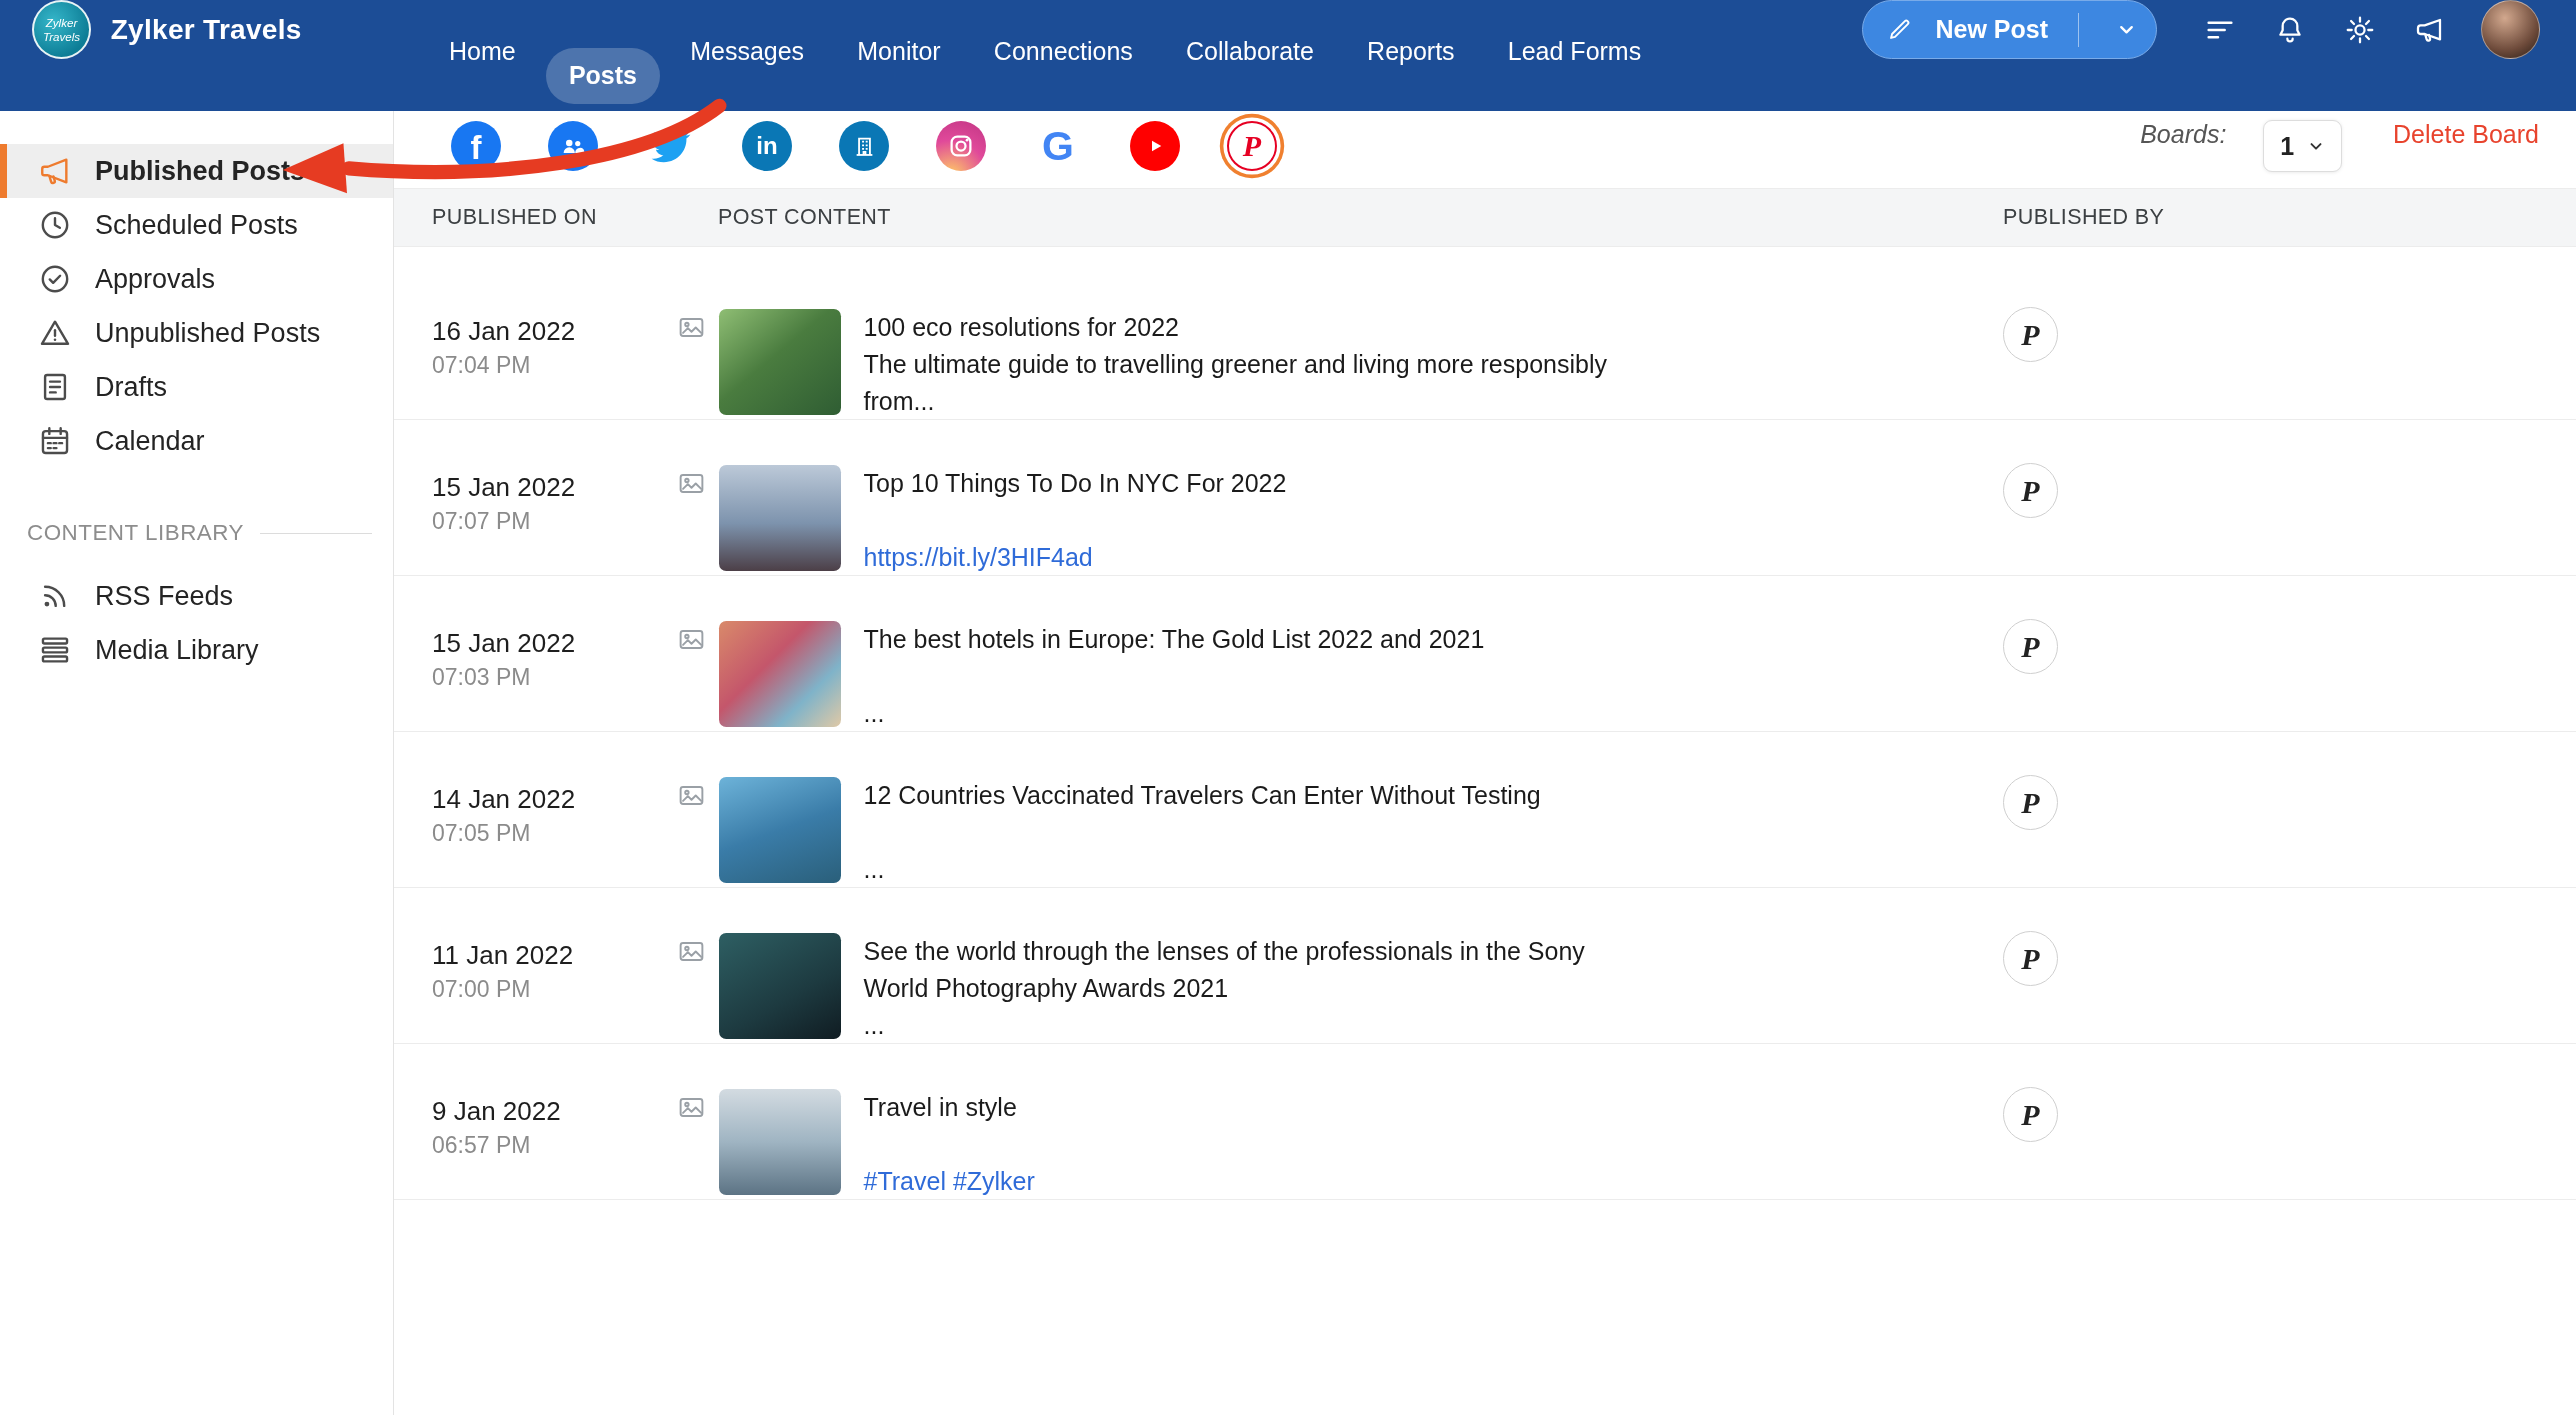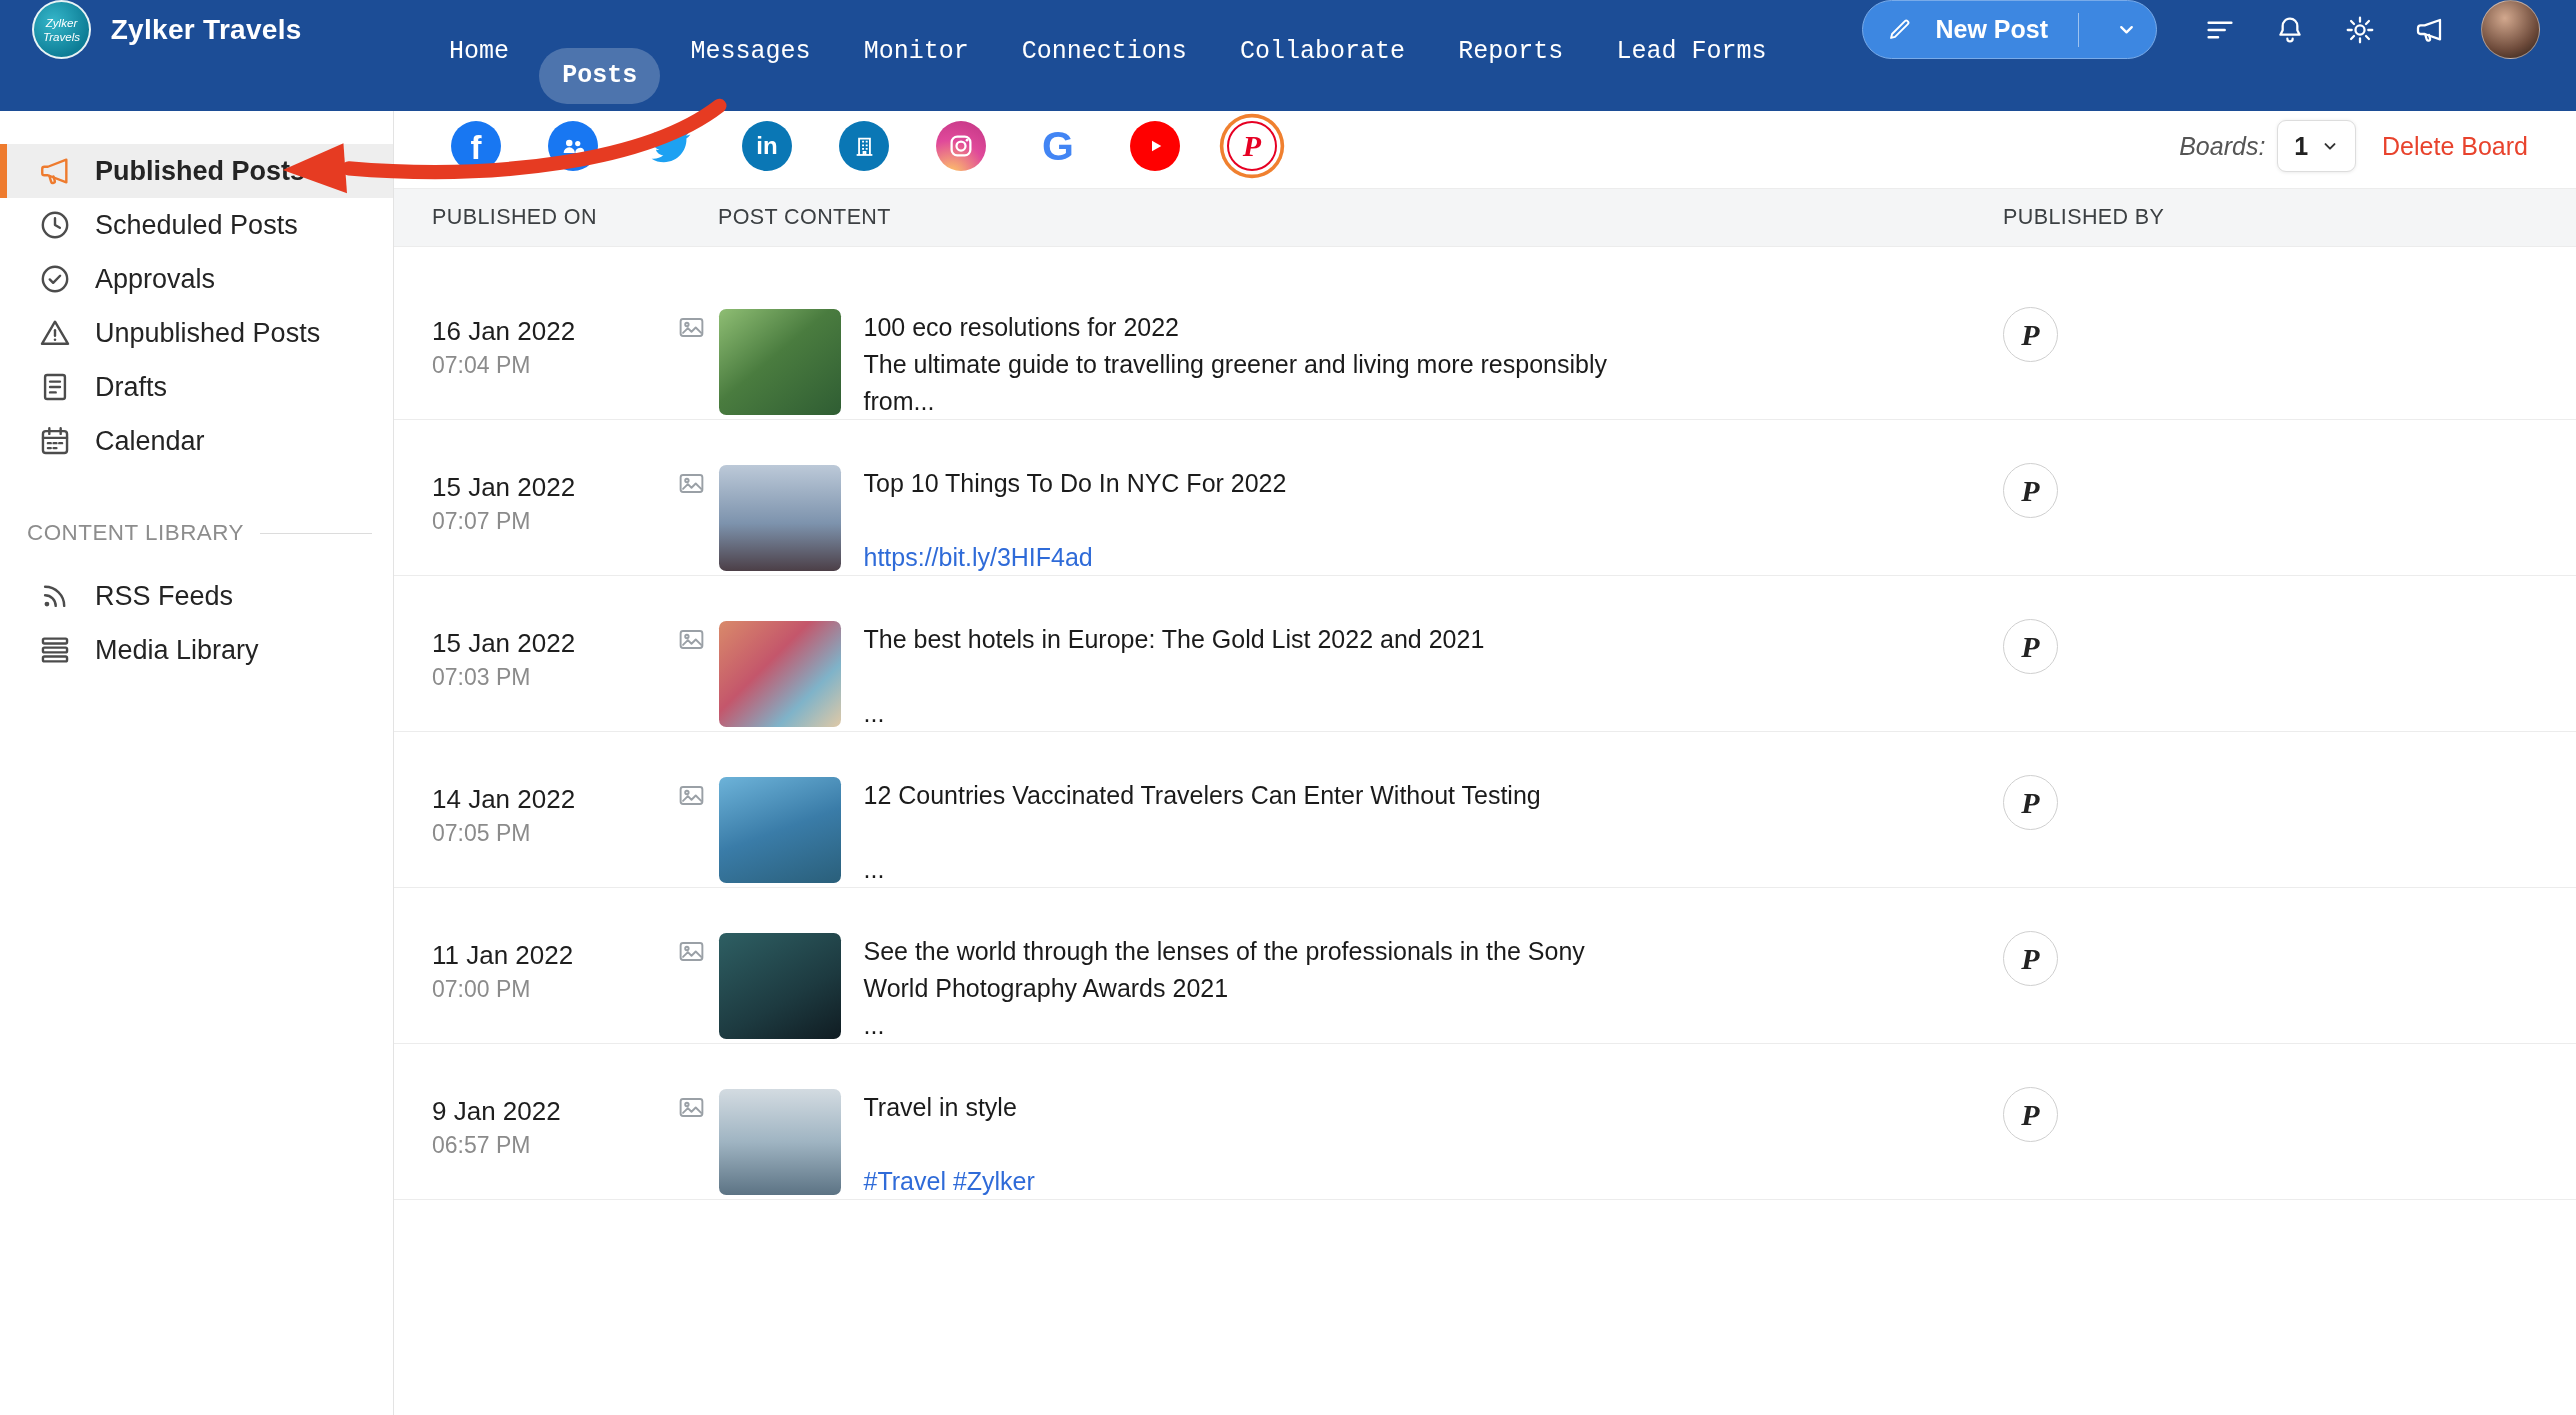--- a/index.html
+++ b/index.html
@@ -4,21 +4,21 @@
 <style>
   * { margin:0; padding:0; box-sizing:border-box; }
   html,body { width:2576px; height:1416px; }
   body { position:relative; font-family:"Liberation Sans", sans-serif; background:#fff; overflow:hidden; }
 
   
   .navbar { position:absolute; top:0; left:0; right:0; height:111px; background:#1c4d96; display:flex; align-items:flex-start; padding:0 36px 0 32px; color:#fff; z-index:10; }
   .brand { display:flex; align-items:center; gap:19.7px; min-width:394px; }
   .logo { width:59px; height:59px; border-radius:50%; background:radial-gradient(circle at 35% 35%, #35b6c9, #0d7d96 72%); border:2.7px solid rgba(255,255,255,.9); display:flex; flex-direction:column; align-items:center; justify-content:center; font-size:11.6px; font-style:italic; line-height:13.4px; text-align:center; color:#fff; flex:none; }
   .brand-name { font-size:28px; font-weight:bold; letter-spacing:0.3px; white-space:nowrap; }
-  .nav-menu { display:flex; align-items:center; gap:7.2px;font-family:Liberation Mono, monospace; }
+  .nav-menu { display:flex; align-items:center; gap:7.2px; }
   .nav-item { font-size:25px; padding:13.4px 23px; border-radius:894px; cursor:pointer; white-space:nowrap; }
   .nav-item.active { background:rgba(255,255,255,.22); font-weight:bold;margin-top:48px; }
   .nav-right { margin-left:auto; display:flex; align-items:center; gap:32px; }
   .new-post-btn { display:flex; align-items:center; height:59px; background:#3d87e1; border:1.8px solid #79abe9; border-radius:32px; padding:0 5.4px 0 23px; gap:23px; cursor:pointer; margin-right:12.5px; }
   .new-post-label { font-size:25px; font-weight:bold; white-space:nowrap; }
   .btn-divider { width:0.9px; height:34px; background:rgba(255,255,255,.5); margin-left:7.2px; }
   .btn-chev { padding:0 12.5px; display:flex; align-items:center; }
   .icon-btn { width:38px; height:38px; display:flex; align-items:center; justify-content:center; cursor:pointer; color:#fff; }
   .avatar { width:59px; height:59px; border-radius:50%; background:radial-gradient(circle at 40% 30%, #d2a88e, #6d4a3a 62%, #241a14); border:1.8px solid rgba(255,255,255,.45); cursor:pointer; flex:none; }
 
@@ -42,21 +42,21 @@
   .ch-li, .ch-lic { background:#0a77b5; }
   .ch-li .inletter { color:#fff; font-weight:bold; font-size:24px; }
   .ch-ig { background:radial-gradient(circle at 30% 110%, #fdc468 5%, #e0499a 55%, #c13584 100%); }
   .ch-yt { background:#ff0000; }
   .ch-gg .gletter { color:#4285f4; font-weight:bold; font-size:41px; }
   .ch-pin { background:#fff; border:2.7px solid #e60023; }
   .ch-pin .pletter { color:#e60023; font-weight:bold; font-size:30px; font-family:"Liberation Serif", serif; font-style:italic; }
   .channel.active { box-shadow:0 0 0 3.6px #fff, 0 0 0 7.2px #f0802f; }
   .channel.active::after { content:""; position:absolute; left:-23px; right:-23px; top:73px; height:5.4px; border-radius:2.7px; background:#ee7b2e; }
 
-  .board-controls { margin-left:auto; display:flex; align-items:center; gap:12px; padding-right:48px; }
+  .board-controls { margin-left:auto; display:flex; align-items:flex-start; gap:37px; padding-right:37px; }
   .boards-label { font-style:italic; color:#555; font-size:25px; }
   .boards-select { display:flex; align-items:center; gap:12.5px; background:#fff; border:0.9px solid #ddd; border-radius:9px; padding:10.7px 16px; font-size:25px; font-weight:bold; color:#222; box-shadow:0 0.9px 3.6px rgba(0,0,0,.08); cursor:pointer; }
   .delete-board { color:#e8432d; font-size:25px; cursor:pointer; margin-left:14.3px; white-space:nowrap; }
 
   
   .table-head { position:absolute; left:394px; top:188px; right:0; height:59px; background:#f4f5f6; border-top:0.9px solid #ececec; border-bottom:0.9px solid #ececec; display:grid; grid-template-columns:286px 1285px 1fr; align-items:center; padding-left:38px; font-size:21.5px; color:#3c4043; letter-spacing:0.4px; }
   .rows { position:absolute; left:394px; top:264px; right:0; bottom:0; overflow:hidden; }
   .row { height:156px; border-bottom:0.9px solid #ececec; display:grid; grid-template-columns:286px 1285px 1fr; padding-left:38px; }
   .cell-date { padding-top:52px; }
   .date { font-size:26px; color:#1e1e1e; }

